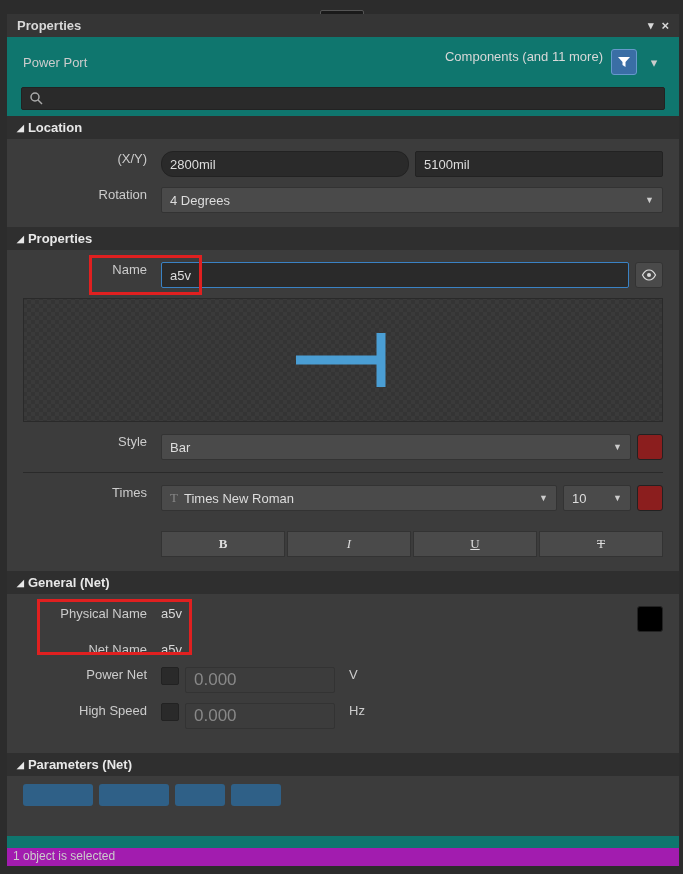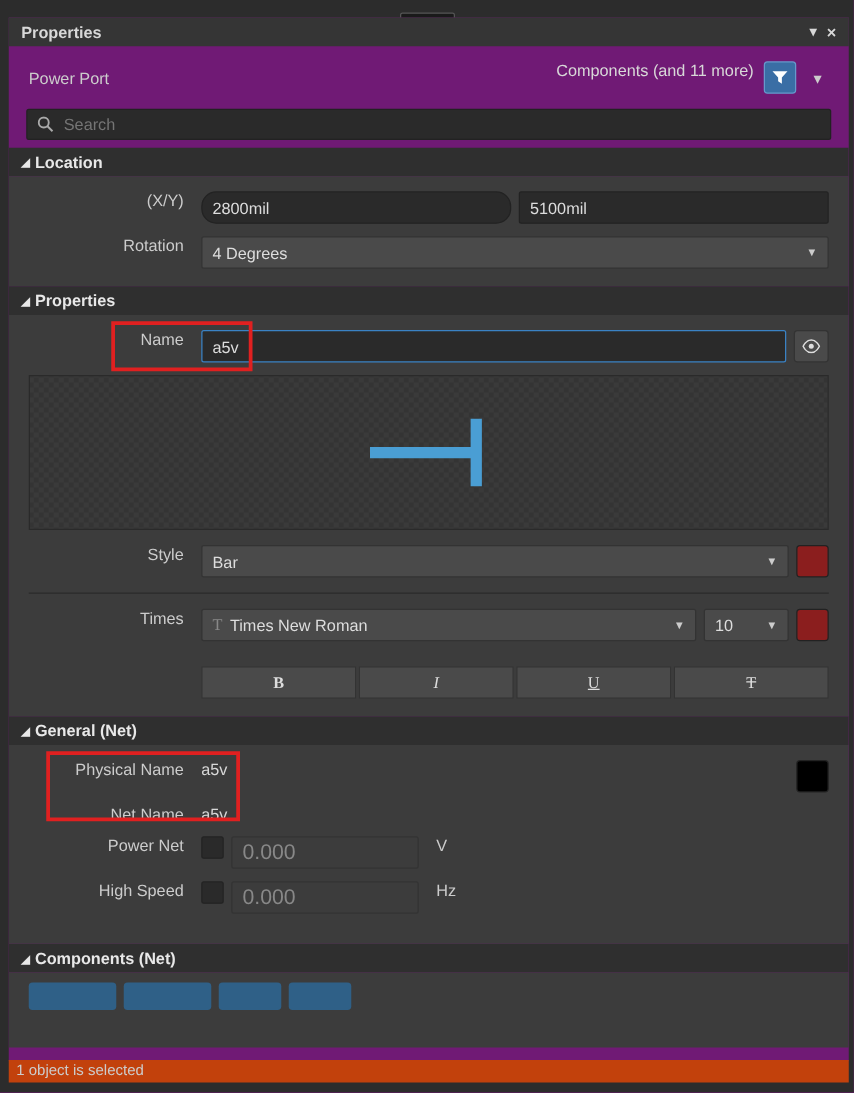--- a/index.html
+++ b/index.html
@@ -12,21 +12,21 @@
   height: 874px;
   overflow: hidden;
   position: relative;
 }
 .panel {
   position: absolute;
   top: 14px;
   left: 7px;
   right: 4px;
   bottom: 25px;
-  background: #701a75;
+  background: #0f766e;
   display: flex;
   flex-direction: column;
 }
 .top-handle {
   position: absolute;
   top: 10px;
   left: 50%;
   transform: translateX(-50%);
   width: 44px;
   height: 8px;
@@ -222,21 +222,21 @@
   position: absolute;
   border: 3px solid #e02020;
   pointer-events: none;
 }
 .status-bar {
   position: absolute;
   left: 7px;
   right: 4px;
   bottom: 8px;
   height: 18px;
-  background: #c2410c;
+  background: #a21caf;
   color: #ccc;
   font-size: 12px;
   padding: 1px 6px;
 }
 svg { display: block; }
 </style>
 </head>
 <body>
 
 <div class="top-handle"></div>
@@ -262,21 +262,20 @@
       </div>
       <div class="dropdown-caret">▾</div>
     </div>
   </div>
 
   <div class="search-bar">
     <svg width="13" height="13" viewBox="0 0 13 13">
         <circle cx="5" cy="5" r="4" stroke="#aaa" stroke-width="1.5" fill="none"></circle>
         <line x1="8" y1="8" x2="12" y2="12" stroke="#aaa" stroke-width="1.5"></line>
       </svg>
-    <input type="text" placeholder="Search" style="">
   </div>
 
   <div class="scroll-body">
 
     <div class="section-header">
       <span class="tri">◢</span>
       <span>Location</span>
     </div>
     <div class="section-body">
       <div class="row">
@@ -383,21 +382,21 @@
       <div class="row">
         <div class="row-label">High Speed</div>
         <div class="checkbox"></div>
         <input class="readonly-input" disabled="" value="0.000" style="">
         <span class="unit-label">Hz</span>
       </div>
     </div>
 
     <div class="section-header">
       <span class="tri">◢</span>
-      <span>Components (Net)</span>
+      <span>Parameters (Net)</span>
     </div>
     <div class="section-body" style="padding:8px 16px 30px 16px;">
       <div style="display:flex;gap:6px;">
         <div style="width:70px;height:22px;background:#2f6087;border-radius:3px;"></div>
         <div style="width:70px;height:22px;background:#2f6087;border-radius:3px;"></div>
         <div style="width:50px;height:22px;background:#2f6087;border-radius:3px;"></div>
         <div style="width:50px;height:22px;background:#2f6087;border-radius:3px;"></div>
       </div>
     </div>
 

